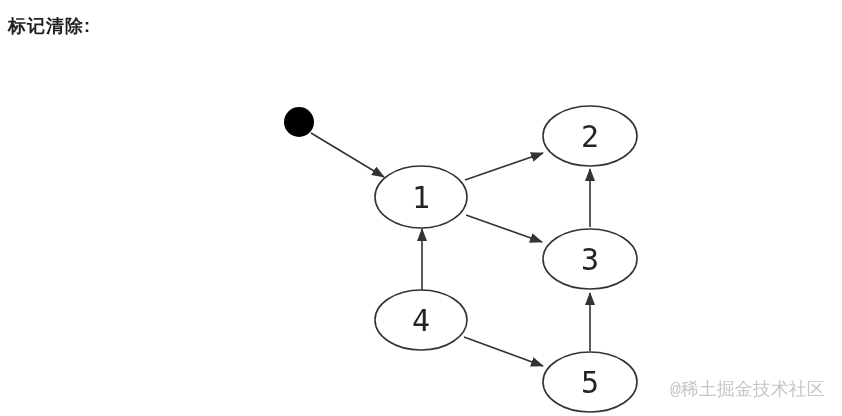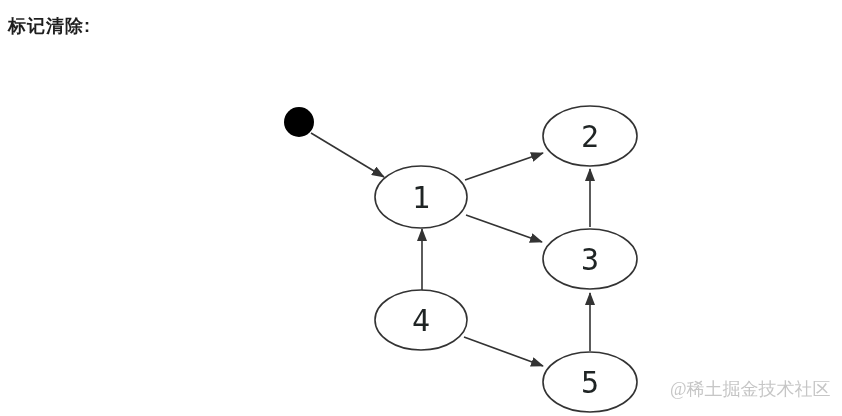--- a/index.html
+++ b/index.html
@@ -30,21 +30,21 @@
     position: absolute;
     top: 0;
     left: 0;
   }
   .watermark {
     position: absolute;
     top: 377px;
     left: 670px;
     font-size: 18px;
     color: #c6c6c6;
-    font-family: Liberation Serif, serif;
+    font-family: Liberation Mono, monospace;
     white-space: nowrap;
   }
 </style>
 </head>
 <body>
 
 <div class="page">
   <h2 class="title">标记清除:</h2>
   <svg id="graph" class="graph-svg" width="842" height="416" viewBox="0 0 842 416">
       <defs>

